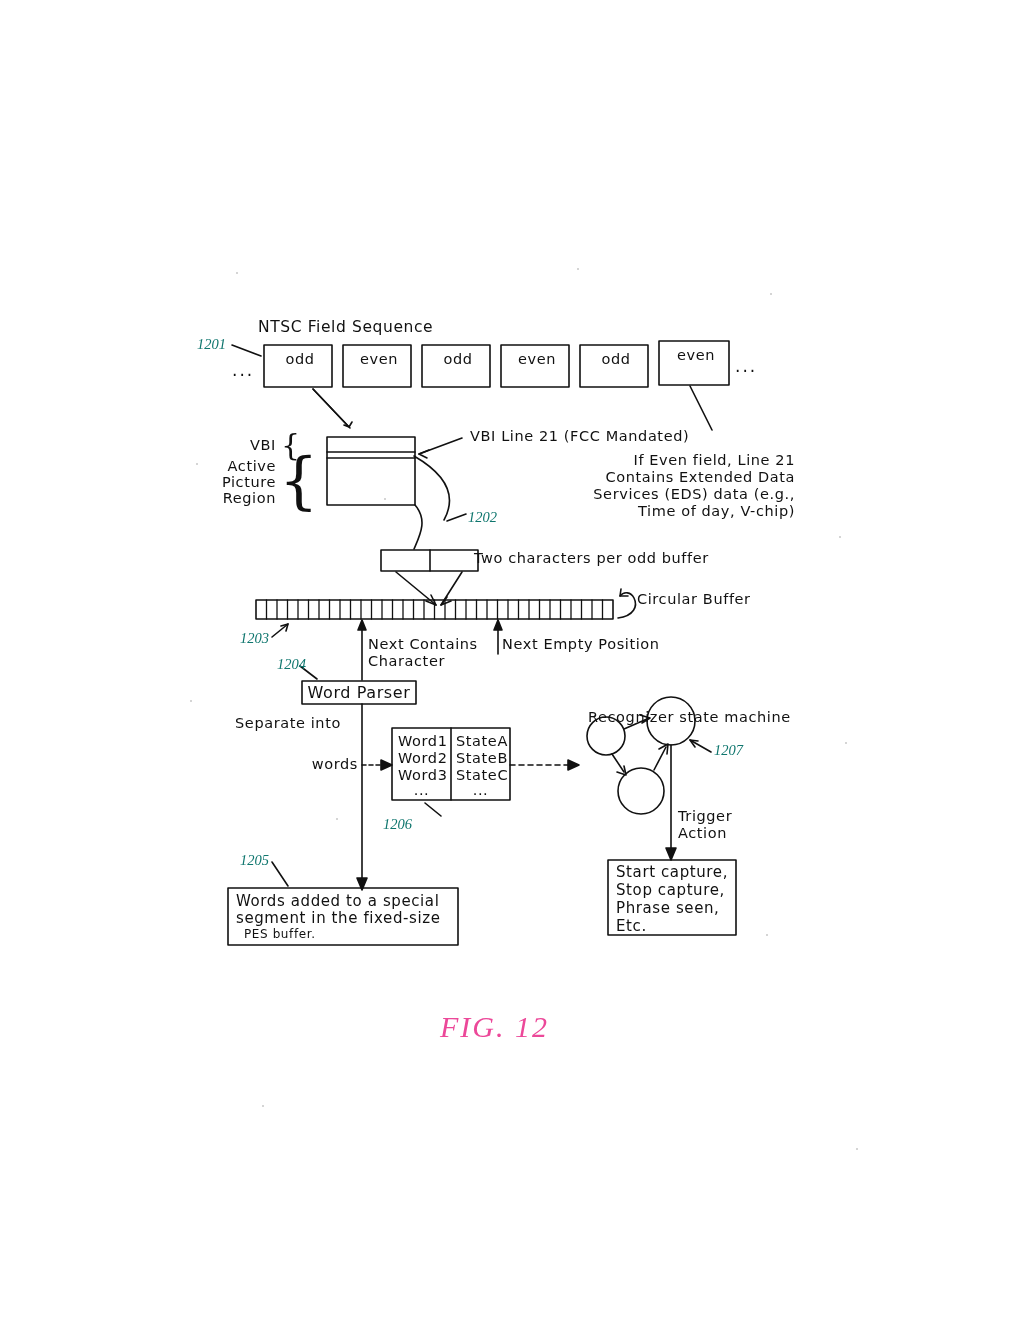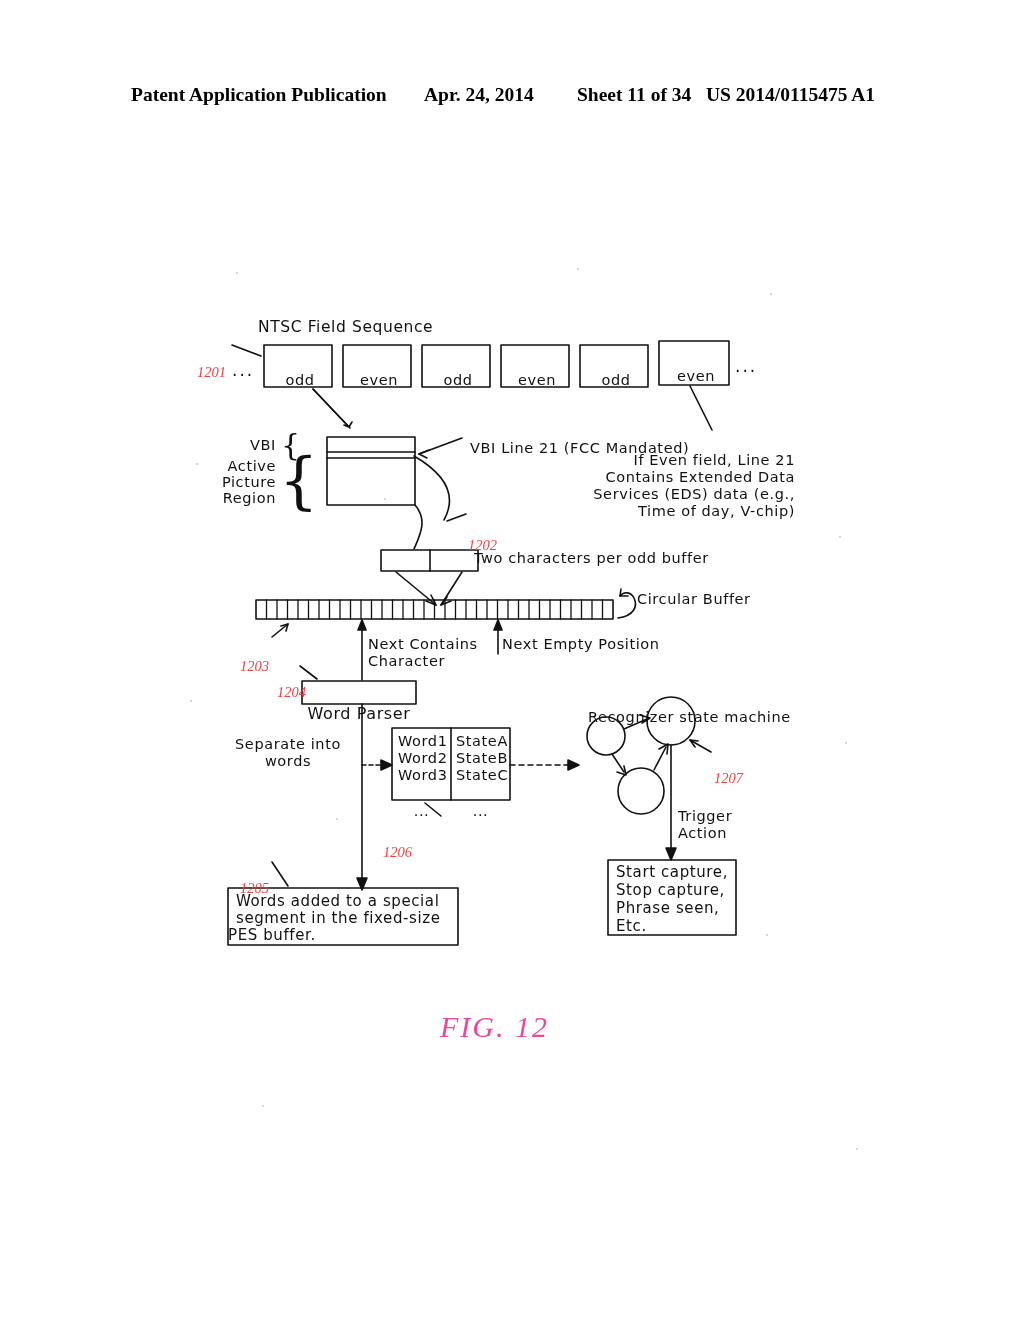--- a/index.html
+++ b/index.html
@@ -48,30 +48,29 @@
   
   .t {
     position: absolute;
     color: #111;
     font-family: "DejaVu Sans", sans-serif;
     font-size: 14.5px;
     letter-spacing: 0.6px;
     white-space: pre;
     line-height: 1.18;
   }
-  .t.ctr { text-align: center; margin-top: 21px; }
+  .t.ctr { text-align: center; }
   .t.rt  { text-align: right; }
   .ref {
     position: absolute;
     font-family: "Liberation Serif", serif;
     font-style: italic;
     font-size: 14.5px;
-    color: #ef4444;
+    color: #0f766e;
     white-space: pre;
-    margin-top: 28px;
   }
   .figlabel {
     position: absolute;
     font-family: "Liberation Serif", serif;
     font-style: italic;
     font-size: 30px;
     letter-spacing: 2px;
     color: #ec4899;
     white-space: pre;
   }
@@ -96,26 +95,20 @@
     height: 2px;
     border-radius: 50%;
     opacity: .55;
   }
 </style>
 </head>
 <body>
 
 <div id="page">
 
-  <div id="hdr">
-    <span class="h-pub">Patent Application Publication</span>
-    <span class="h-date">Apr. 24, 2014</span>
-    <span class="h-sheet">Sheet 11 of 34</span>
-    <span class="h-num">US 2014/0115475 A1</span>
-  </div>
 
   <div id="fig">
     <svg width="1024" height="1320" viewBox="0 0 1024 1320">
       <g fill="none" stroke="#111" stroke-width="1.6" stroke-linecap="round" stroke-linejoin="round">
 
         <rect x="264" y="345" width="68" height="42"></rect>
         <rect x="343" y="345" width="68" height="42"></rect>
         <rect x="422" y="345" width="68" height="42"></rect>
         <rect x="501" y="345" width="68" height="42"></rect>
         <rect x="580" y="345" width="68" height="42"></rect>
@@ -257,21 +250,21 @@
     <div class="t ctr" style="left:668px; top:347px; width:56px;">even</div>
 
     <div class="t rt" style="left:236px; top:437px; width:40px;">VBI</div>
     <div class="brace" style="left:281px; top:430px; font-size:30px;">{</div>
 
     <div class="t rt" style="left:216px; top:458px; width:60px;">Active</div>
     <div class="t rt" style="left:216px; top:474px; width:60px;">Picture</div>
     <div class="t rt" style="left:216px; top:490px; width:60px;">Region</div>
     <div class="brace" style="left:279px; top:450px; font-size:62px;">{</div>
 
-    <div class="t" style="left:470px; top:440px;">VBI Line 21 (FCC Mandated)</div>
+    <div class="t" style="left:470px; top:428px;">VBI Line 21 (FCC Mandated)</div>
 
     <div class="ref" style="left:468px; top:509px;">1202</div>
 
     <div class="t rt" style="left:540px; top:452px; width:255px;">If Even field, Line 21</div>
     <div class="t rt" style="left:540px; top:469px; width:255px;">Contains Extended Data</div>
     <div class="t rt" style="left:540px; top:486px; width:255px;">Services (EDS) data (e.g.,</div>
     <div class="t rt" style="left:540px; top:503px; width:255px;">Time of day, V-chip)</div>
 
     <div class="t" style="left:474px; top:550px;">Two characters per odd buffer</div>
 
@@ -281,21 +274,21 @@
 
     <div class="t" style="left:368px; top:636px;">Next Contains</div>
     <div class="t" style="left:368px; top:653px;">Character</div>
     <div class="t" style="left:502px; top:636px;">Next Empty Position</div>
 
     <div class="ref" style="left:277px; top:656px;">1204</div>
 
     <div class="t ctr" style="left:302px; top:684px; width:114px; font-size:16px;">Word Parser</div>
 
     <div class="t ctr" style="left:218px; top:715px; width:140px;">Separate into</div>
-    <div class="t ctr" style="left:218px; top:732px; width:140px;">words</div>
+    <div class="t ctr" style="left:218px; top:756px; width:140px;text-align:right;">words</div>
 
     <div class="t" style="left:398px; top:733px;">Word1</div>
     <div class="t" style="left:398px; top:750px;">Word2</div>
     <div class="t" style="left:398px; top:767px;">Word3</div>
     <div class="t ctr" style="left:392px; top:782px; width:59px;">...</div>
 
     <div class="t" style="left:456px; top:733px;">StateA</div>
     <div class="t" style="left:456px; top:750px;">StateB</div>
     <div class="t" style="left:456px; top:767px;">StateC</div>
     <div class="t ctr" style="left:451px; top:782px; width:59px;">...</div>
@@ -306,21 +299,21 @@
 
     <div class="ref" style="left:714px; top:742px;">1207</div>
 
     <div class="t" style="left:678px; top:808px;">Trigger</div>
     <div class="t" style="left:678px; top:825px;">Action</div>
 
     <div class="ref" style="left:240px; top:852px;">1205</div>
 
     <div class="t" style="left:236px; top:893px; font-size:15px;">Words added to a special</div>
     <div class="t" style="left:236px; top:910px; font-size:15px;">segment in the fixed-size</div>
-    <div class="t" style="left:228px; top:927px; font-size:15px;">PES buffer.</div>
+    <div class="t" style="left:244px; top:927px; font-size:12px;">PES buffer.</div>
 
     <div class="t" style="left:616px; top:864px; font-size:15px;">Start capture,</div>
     <div class="t" style="left:616px; top:882px; font-size:15px;">Stop capture,</div>
     <div class="t" style="left:616px; top:900px; font-size:15px;">Phrase seen,</div>
     <div class="t" style="left:616px; top:918px; font-size:15px;">Etc.</div>
 
     <div class="figlabel" style="left:440px; top:1010px;">FIG. 12</div>
 
     <div class="speck" style="left:236px; top:272px;"></div>
     <div class="speck" style="left:577px; top:268px;"></div>

